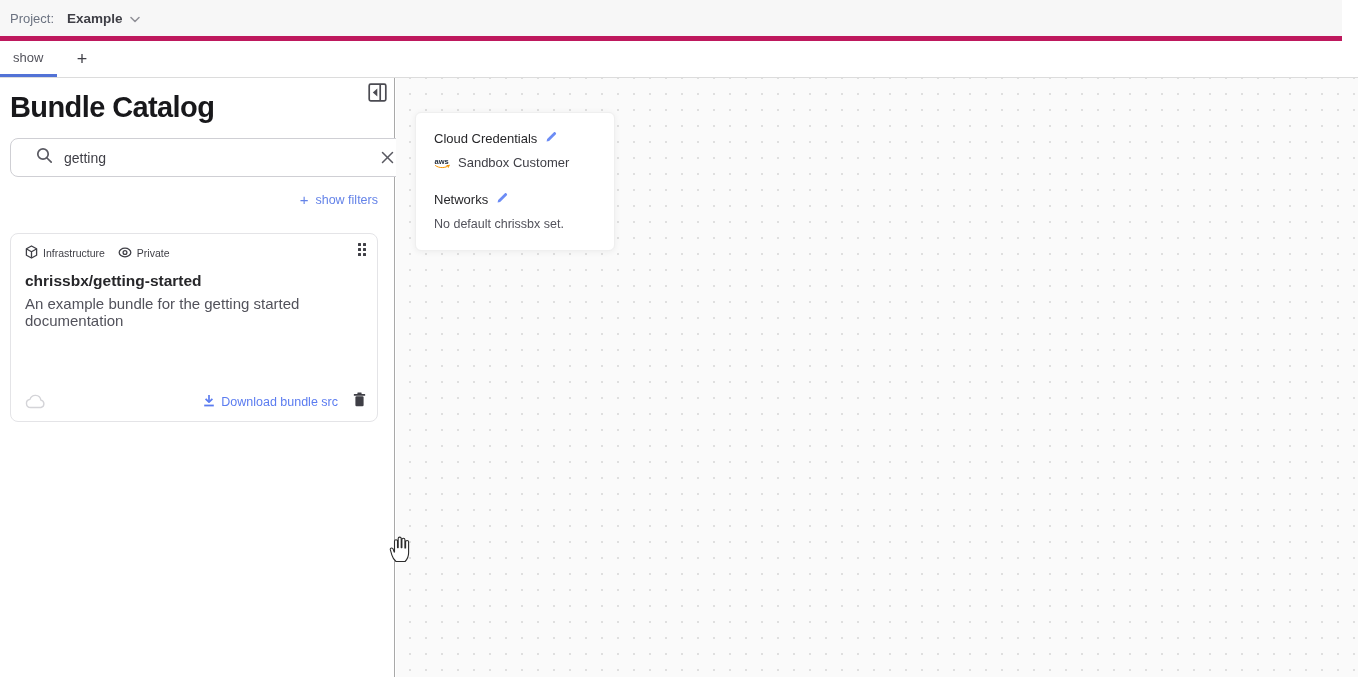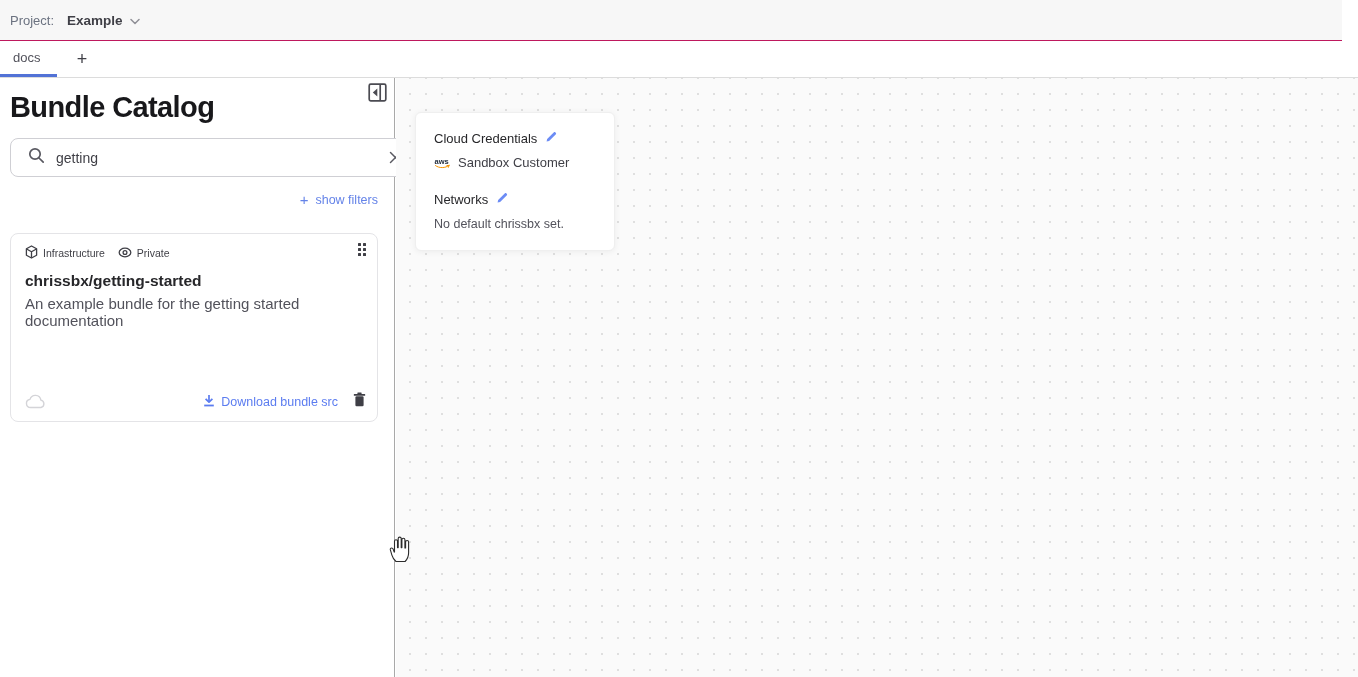--- a/index.html
+++ b/index.html
@@ -5,21 +5,21 @@
   * { margin:0; padding:0; box-sizing:border-box; }
   html,body { width:1358px; height:677px; overflow:hidden; }
   body {
     font-family:"Liberation Sans","DejaVu Sans",sans-serif;
     background:#ffffff; position:relative; color:#3f3f46;
   }
 
   
   .topbar {
     position:absolute; top:0; left:0; right:16px; height:41px;
-    background:#f7f7f7; border-bottom:1px solid #be185d;
+    background:#f7f7f7; border-bottom:5px solid #be185d;
     display:flex; align-items:center; padding-left:10px;
   }
   .project-label { font-size:13px; color:#6b7280; }
   .project-select {
     margin-left:13px; display:flex; align-items:center; gap:7px;
     font-size:13.5px; font-weight:600; color:#3f3f46; cursor:pointer;
   }
 
   
   .tabbar {
@@ -52,21 +52,21 @@
   }
 
   .panel-title {
     position:absolute; top:13px; left:10px;
     font-size:29px; font-weight:700; color:#18181b; letter-spacing:-0.6px;
   }
 
   .searchbox {
     position:absolute; top:60px; left:10px; width:410px; height:39px;
     border:1px solid #cfcfd4; border-radius:8px; background:#fff;
-    display:flex; align-items:center; padding:0 17px; gap:11px;
+    display:flex; align-items:center; padding:0 25px; gap:11px;
   }
   .searchbox input {
     flex:1; border:none; outline:none; font-size:14px; color:#3f3f46;
     font-family:inherit; background:transparent;
   }
   .clear-btn { display:flex; align-items:center; cursor:pointer; }
 
   .filters-toggle {
     position:absolute; top:114px; right:16px;
     display:flex; align-items:center; gap:7px;
@@ -145,21 +145,21 @@
     <span>
       <svg width="10" height="7" viewBox="0 0 10 7">
           <polyline points="1,1.5 5,5.5 9,1.5" fill="none" stroke="#8f8f96" stroke-width="1.5" stroke-linecap="round" stroke-linejoin="round"></polyline>
         </svg>
     </span>
   </span>
 </div>
 
 <div class="tabbar">
   <div class="tab">
-    <span>docs</span>
+    <span>show</span>
   </div>
   <div class="tab-add">
     <span>+</span>
   </div>
 </div>
 
 <div class="main">
 
   <div class="sidepanel">
 

